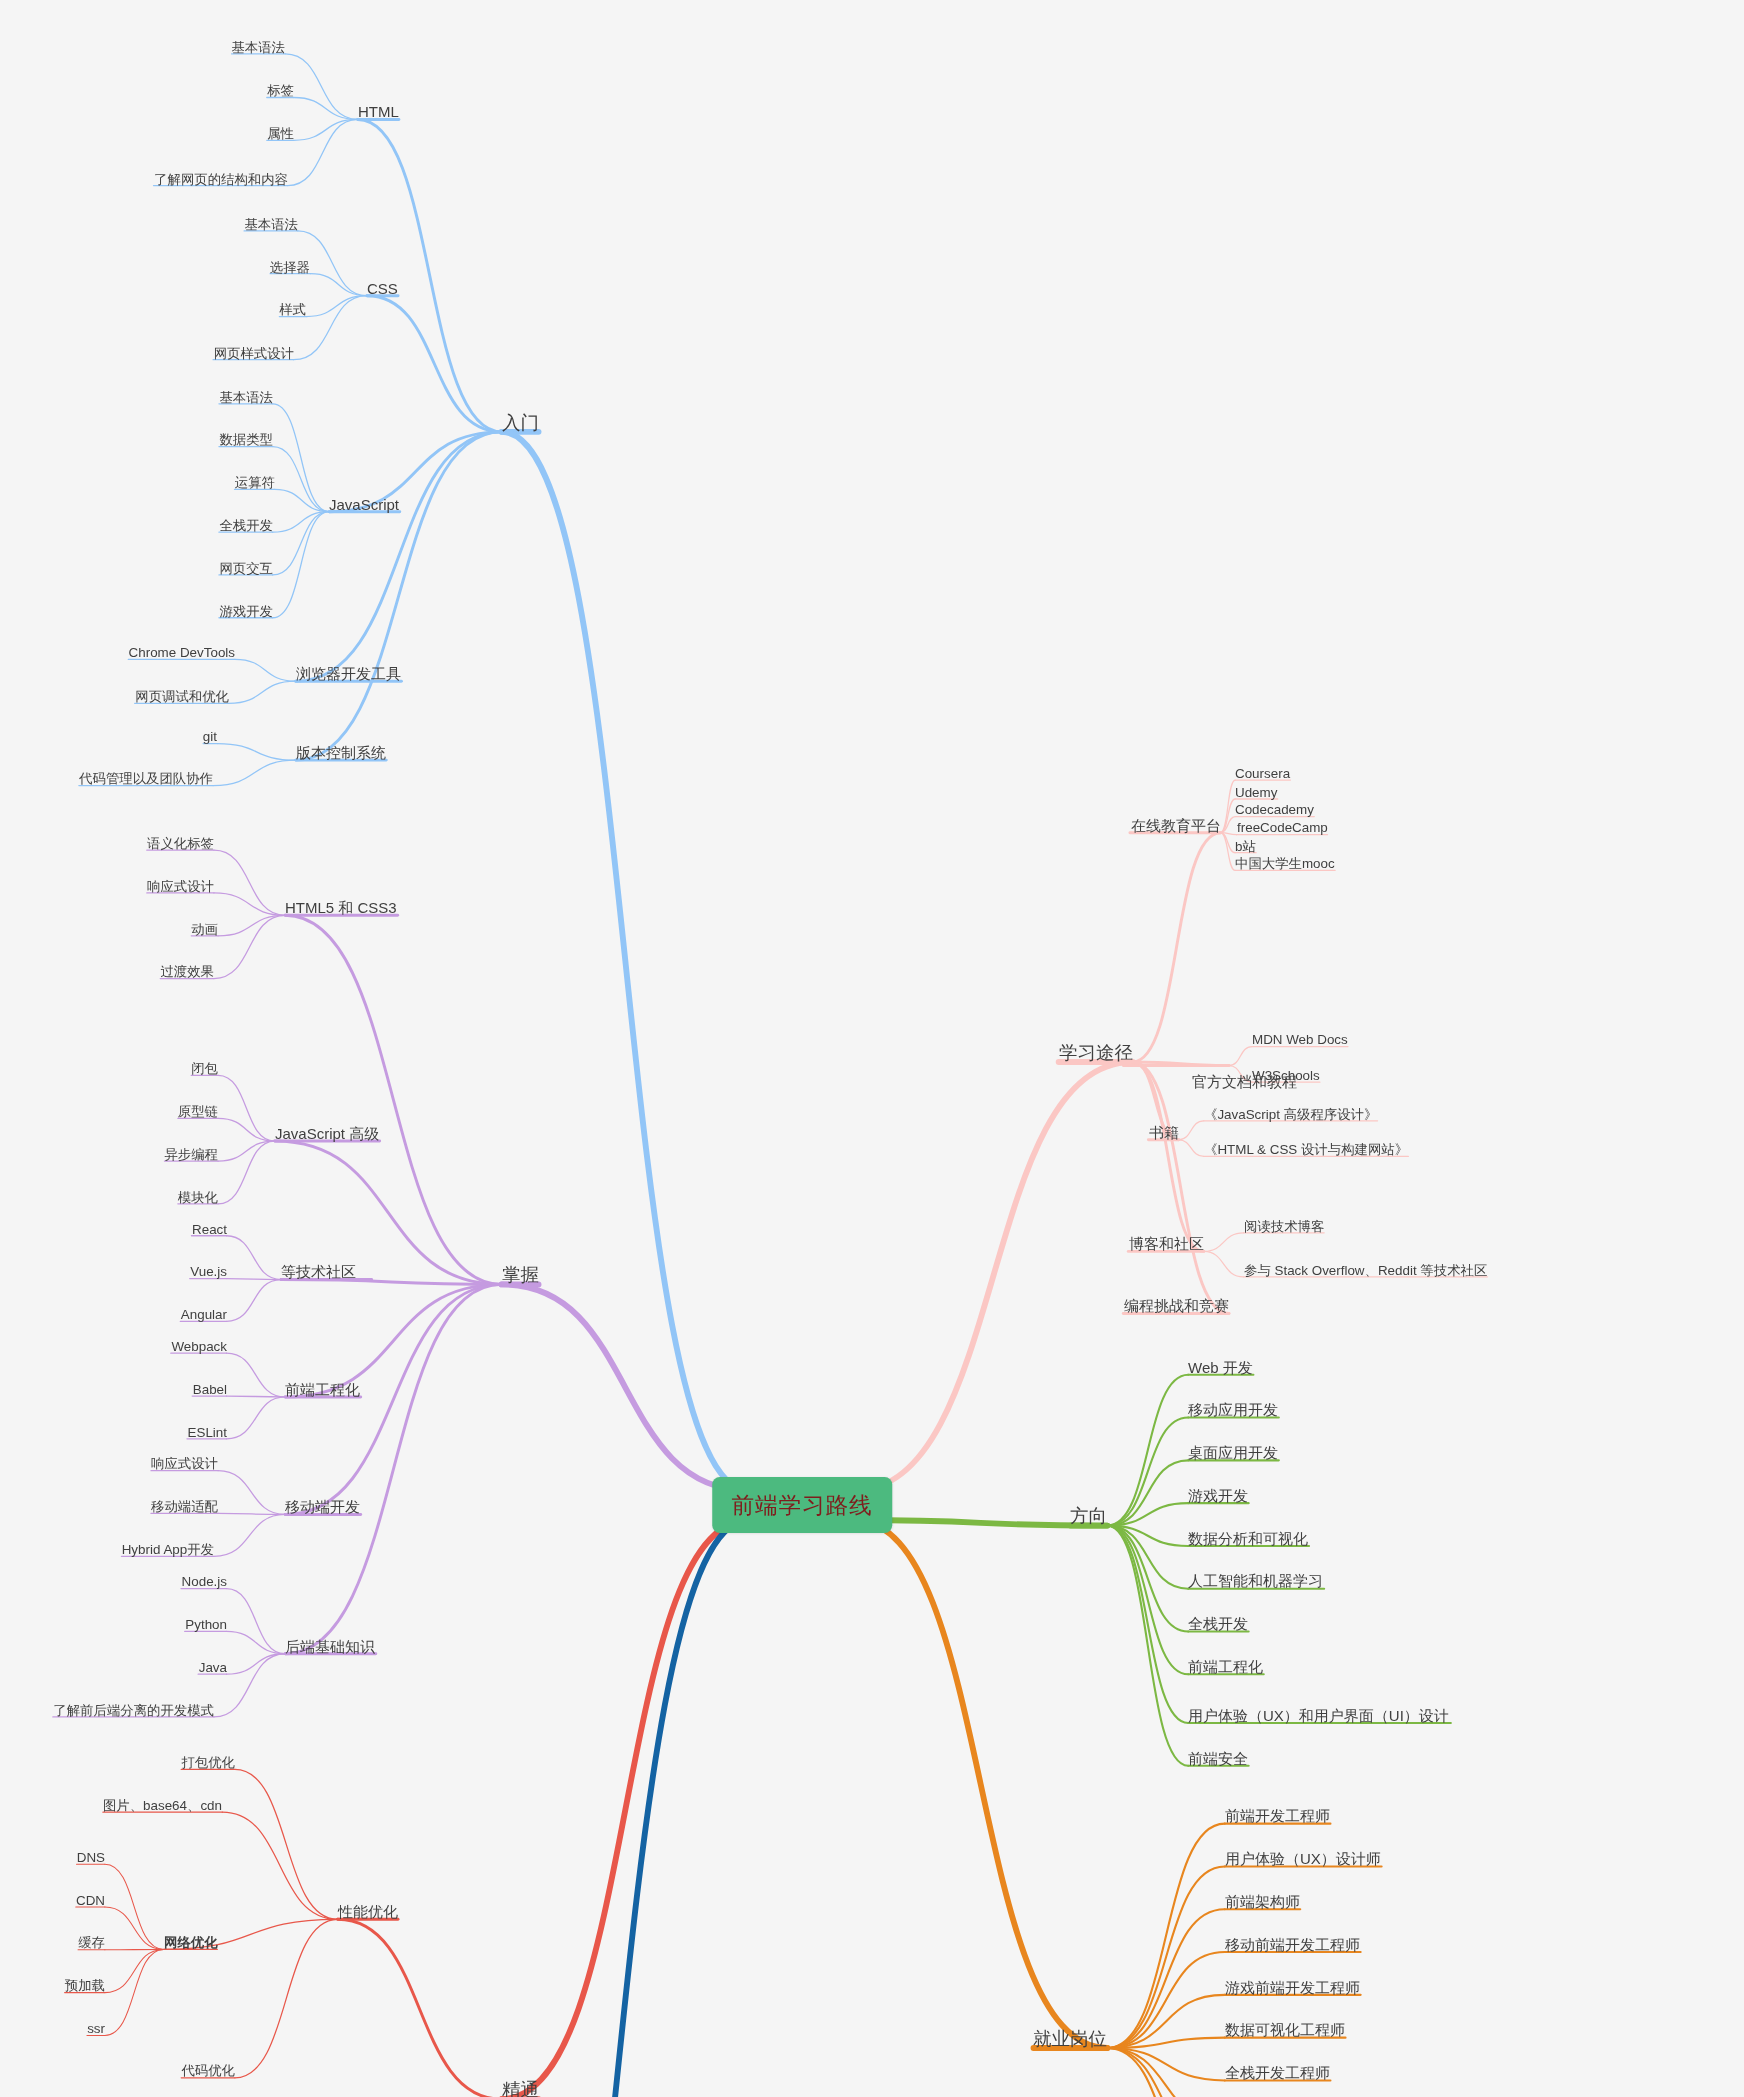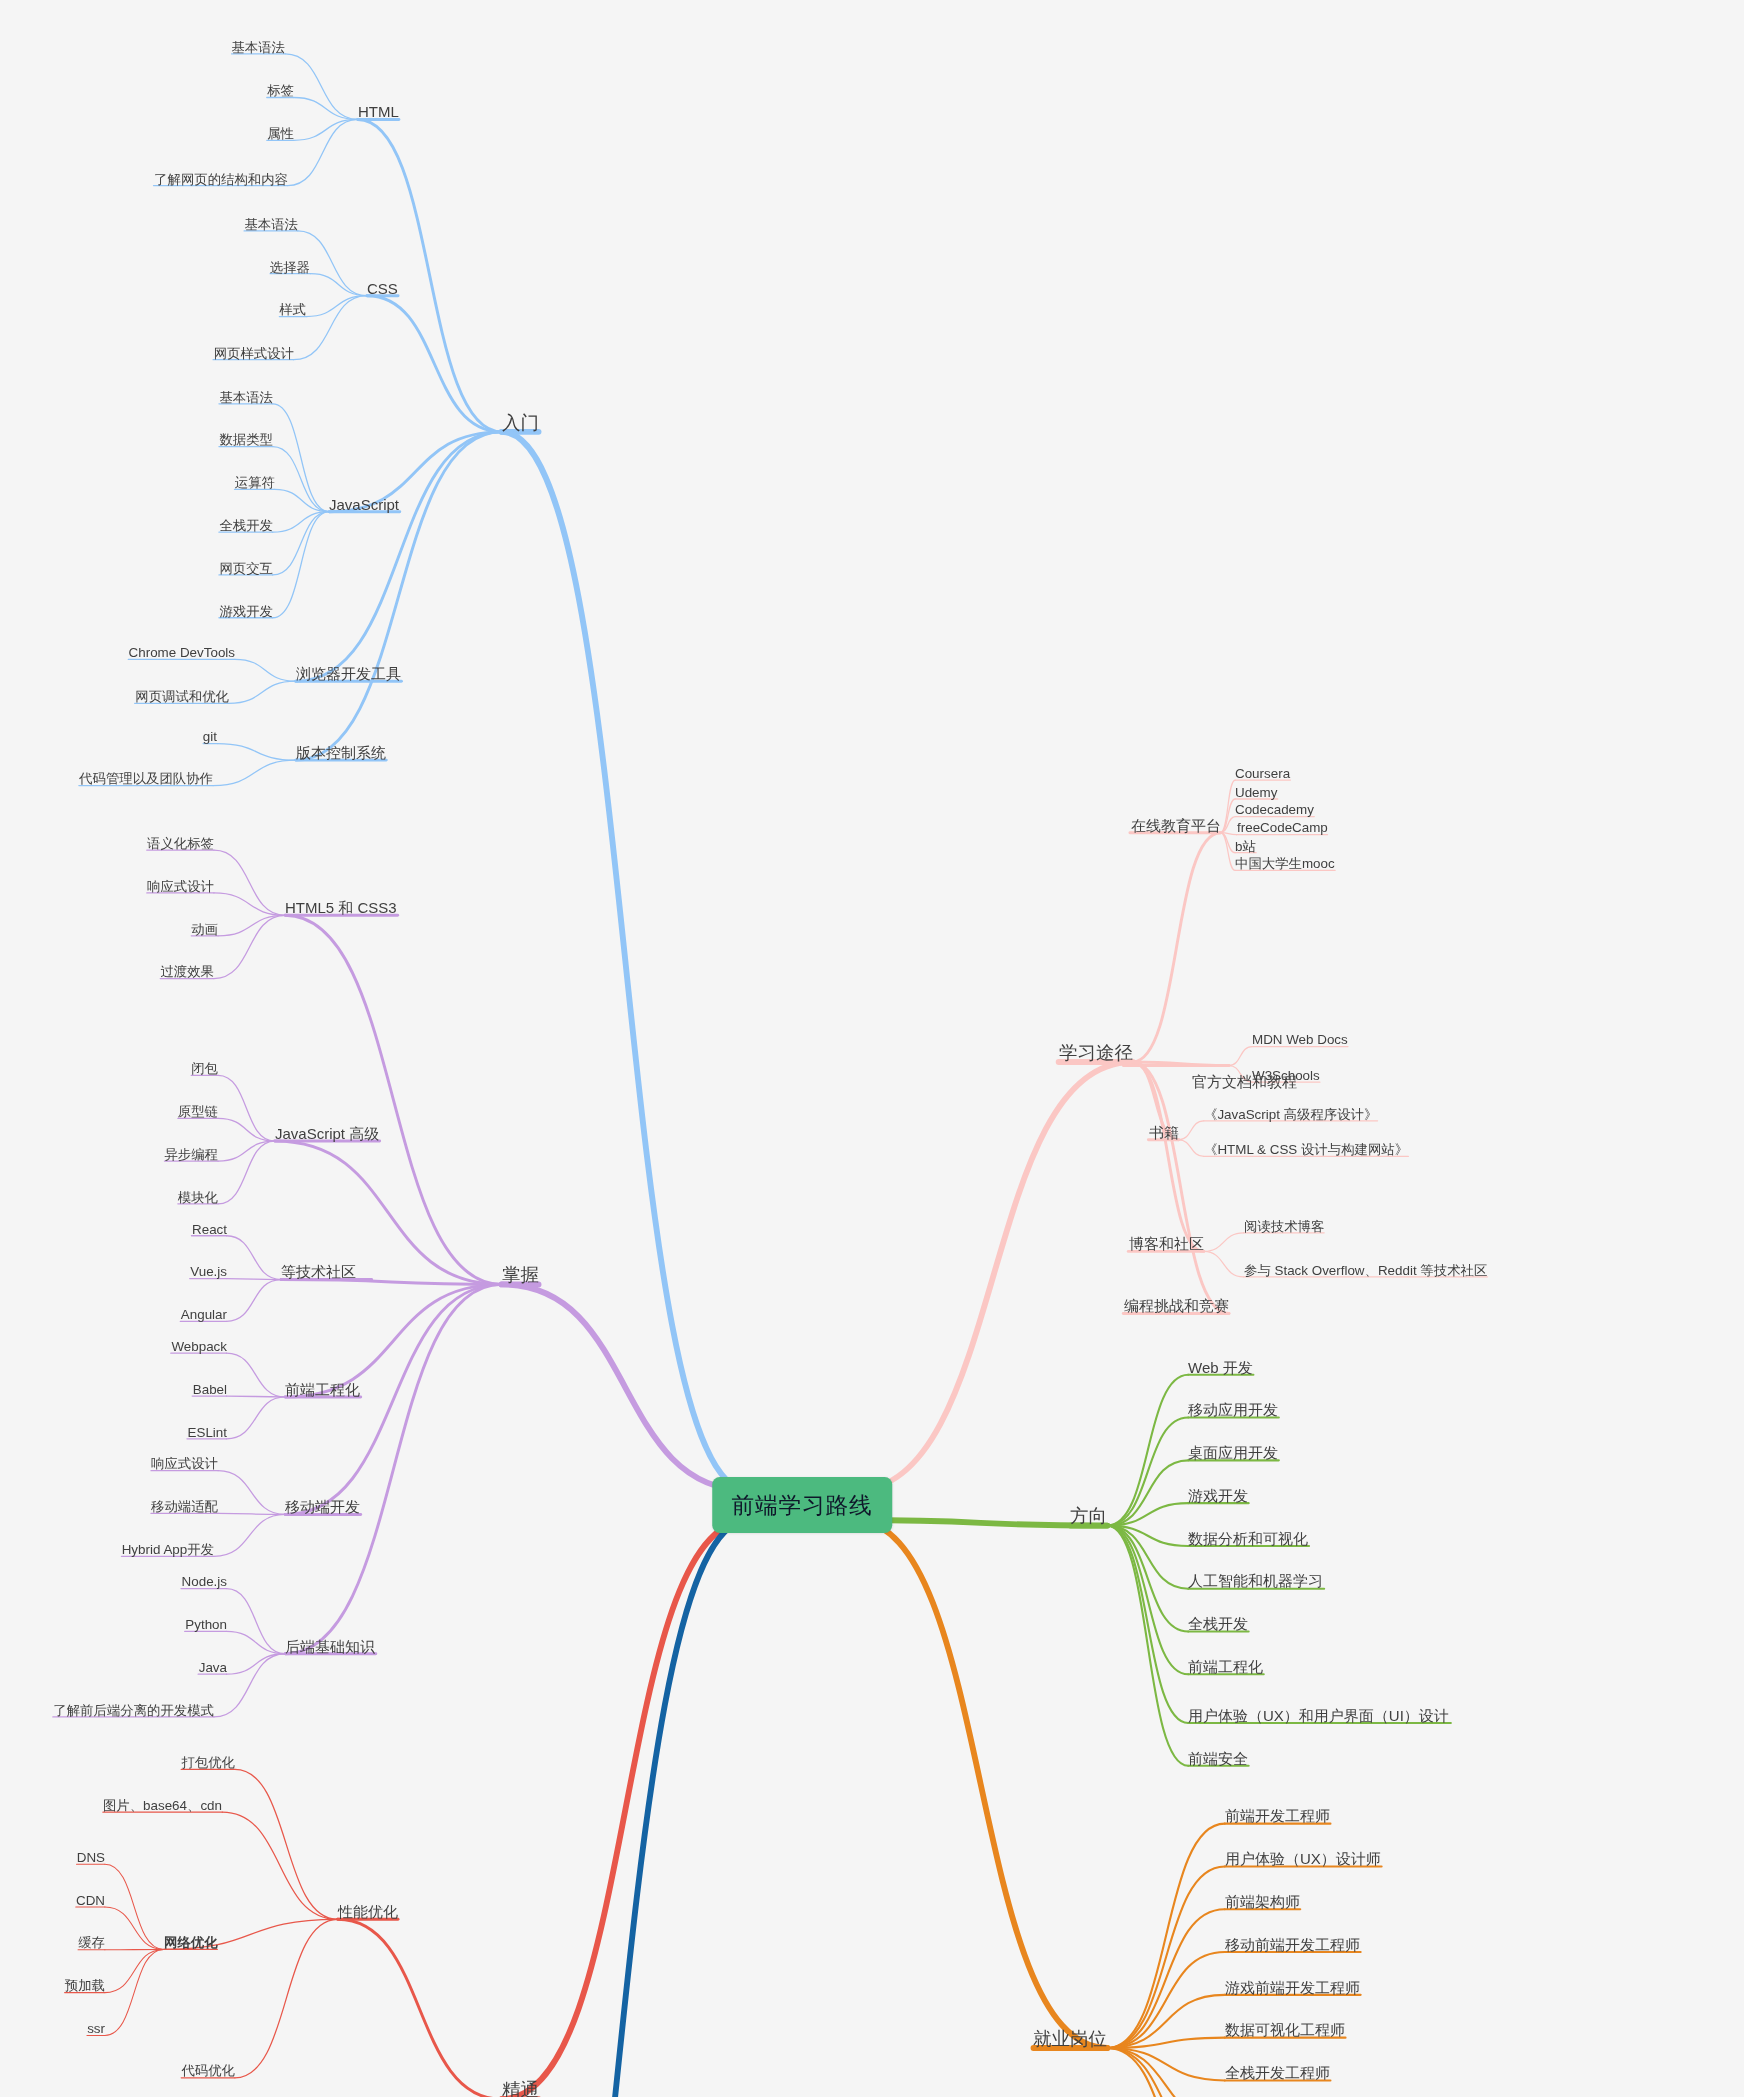--- a/index.html
+++ b/index.html
@@ -296,21 +296,21 @@
       <path d="M 2640 4881.296875 C 2794 4881.296875, 2766 4448.6953125, 2920 4448.6953125" stroke="#e8861e" stroke-width="5" fill="none" stroke-linecap="round"></path>
       <path d="M 2640 4881.296875 C 2794 4881.296875, 2766 4550.6953125, 2920 4550.6953125" stroke="#e8861e" stroke-width="5" fill="none" stroke-linecap="round"></path>
       <path d="M 2640 4881.296875 C 2794 4881.296875, 2766 4652.6953125, 2920 4652.6953125" stroke="#e8861e" stroke-width="5" fill="none" stroke-linecap="round"></path>
       <path d="M 2640 4881.296875 C 2794 4881.296875, 2766 4754.6953125, 2920 4754.6953125" stroke="#e8861e" stroke-width="5" fill="none" stroke-linecap="round"></path>
       <path d="M 2640 4881.296875 C 2794 4881.296875, 2766 4856.6953125, 2920 4856.6953125" stroke="#e8861e" stroke-width="5" fill="none" stroke-linecap="round"></path>
       <path d="M 2640 4881.296875 C 2794 4881.296875, 2766 4958.6953125, 2920 4958.6953125" stroke="#e8861e" stroke-width="5" fill="none" stroke-linecap="round"></path>
       <path d="M 2640 4881.296875 C 2794 4881.296875, 2766 5060.6953125, 2920 5060.6953125" stroke="#e8861e" stroke-width="5" fill="none" stroke-linecap="round"></path>
       <path d="M 2640 4881.296875 C 2794 4881.296875, 2766 5162.6953125, 2920 5162.6953125" stroke="#e8861e" stroke-width="5" fill="none" stroke-linecap="round"></path>
       <path d="M 2640 4881.296875 C 2794 4881.296875, 2766 5264.6953125, 2920 5264.6953125" stroke="#e8861e" stroke-width="5" fill="none" stroke-linecap="round"></path>
     </svg>
-  <div class="root" id="root-node" style="left: 802px; top: 1505px; background: rgb(76, 186, 127); color: #0f172a;">前端学习路线</div>
+  <div class="root" id="root-node" style="left: 802px; top: 1505px; background: rgb(76, 186, 127); color: #7f1d1d;">前端学习路线</div>
   <div id="nodes-layer">
       <div class="node lvl1 r" style="left: 502px; top: 423px;">入门</div>
       <div class="node lvl2 r" style="left: 358px; top: 112px;">HTML</div>
       <div class="node lvl3 l" style="left: 285px; top: 48px;">基本语法</div>
       <div class="node lvl3 l" style="left: 294px; top: 91px;">标签</div>
       <div class="node lvl3 l" style="left: 294px; top: 134px;">属性</div>
       <div class="node lvl3 l" style="left: 288px; top: 180px;">了解网页的结构和内容</div>
       <div class="node lvl2 r" style="left: 367px; top: 289px;">CSS</div>
       <div class="node lvl3 l" style="left: 298px; top: 225px;">基本语法</div>
       <div class="node lvl3 l" style="left: 310px; top: 268px;">选择器</div>

